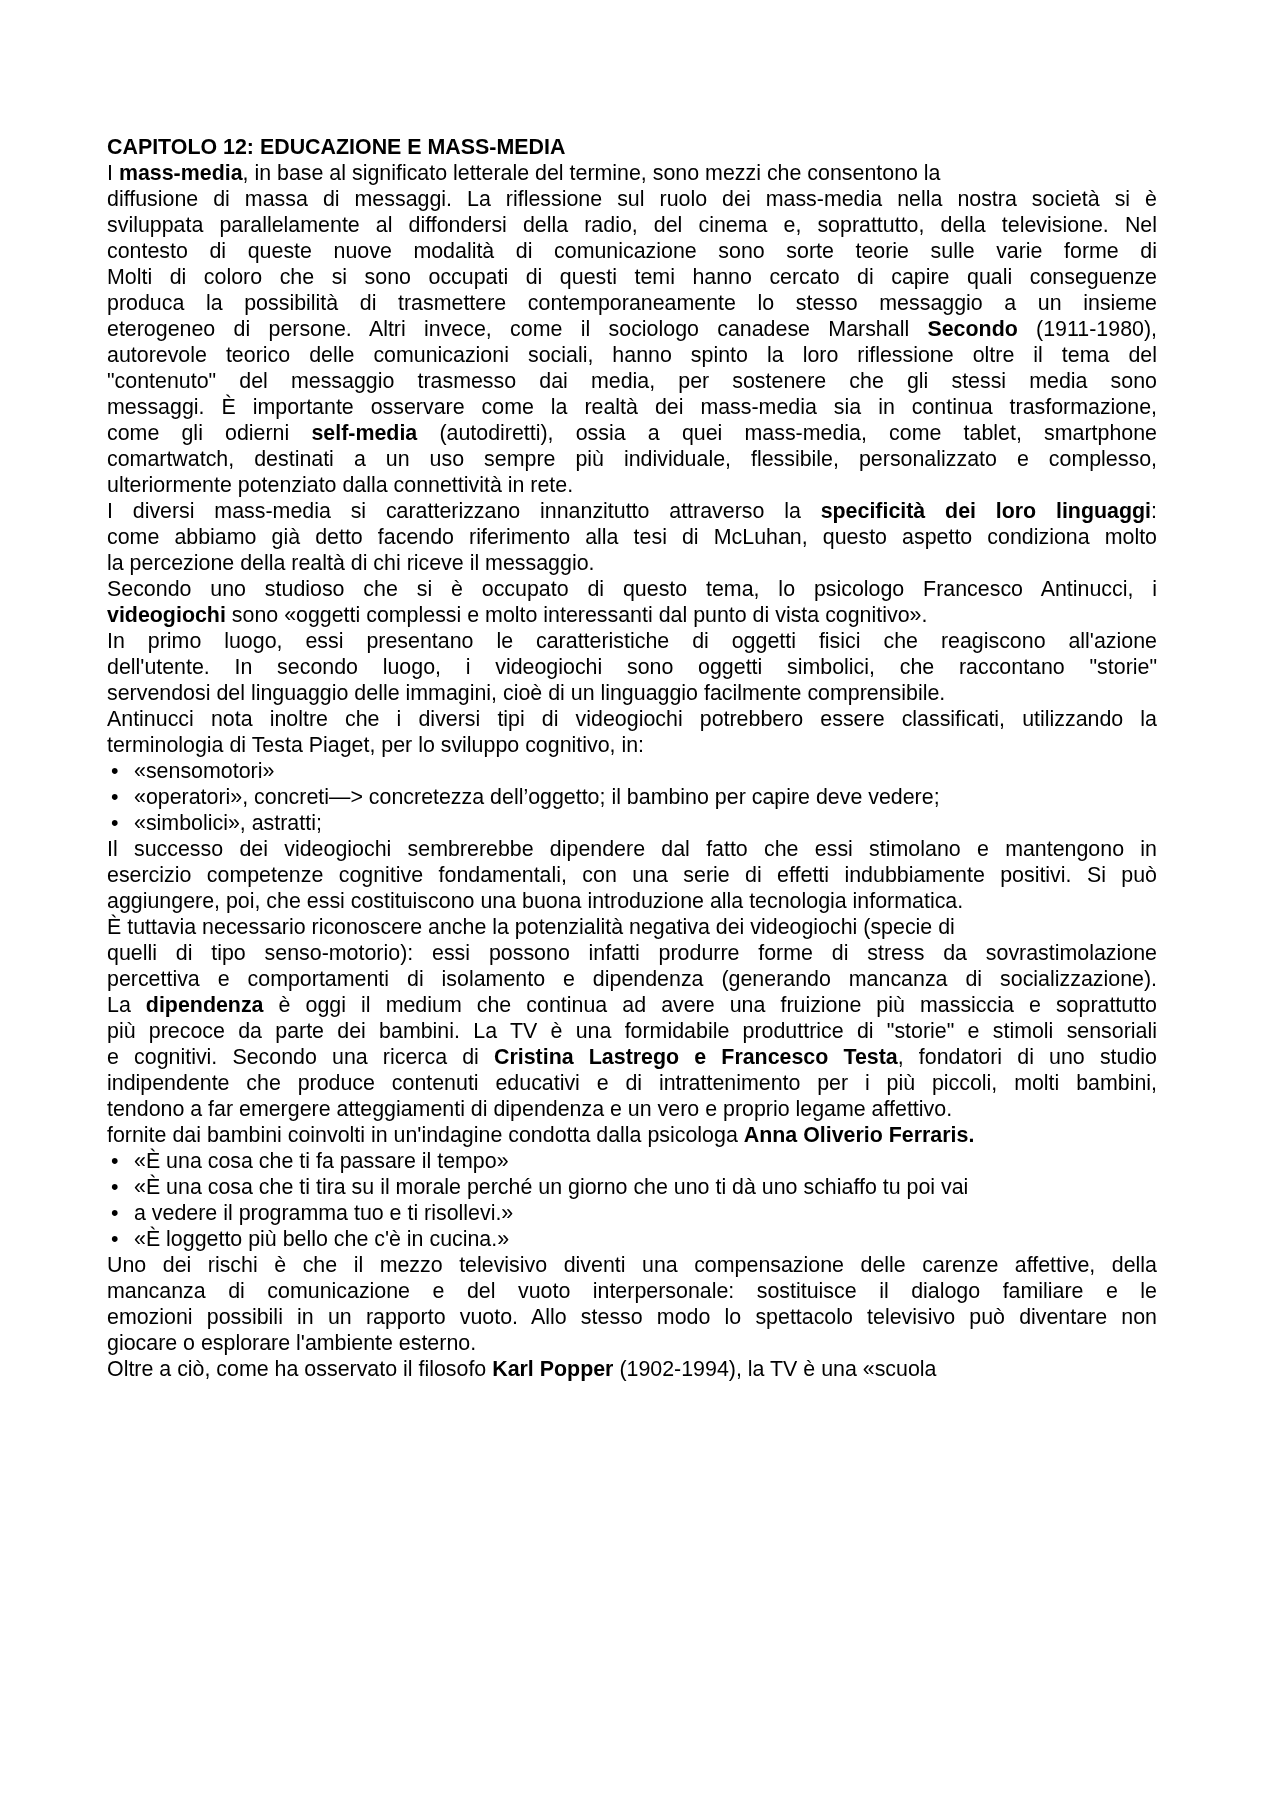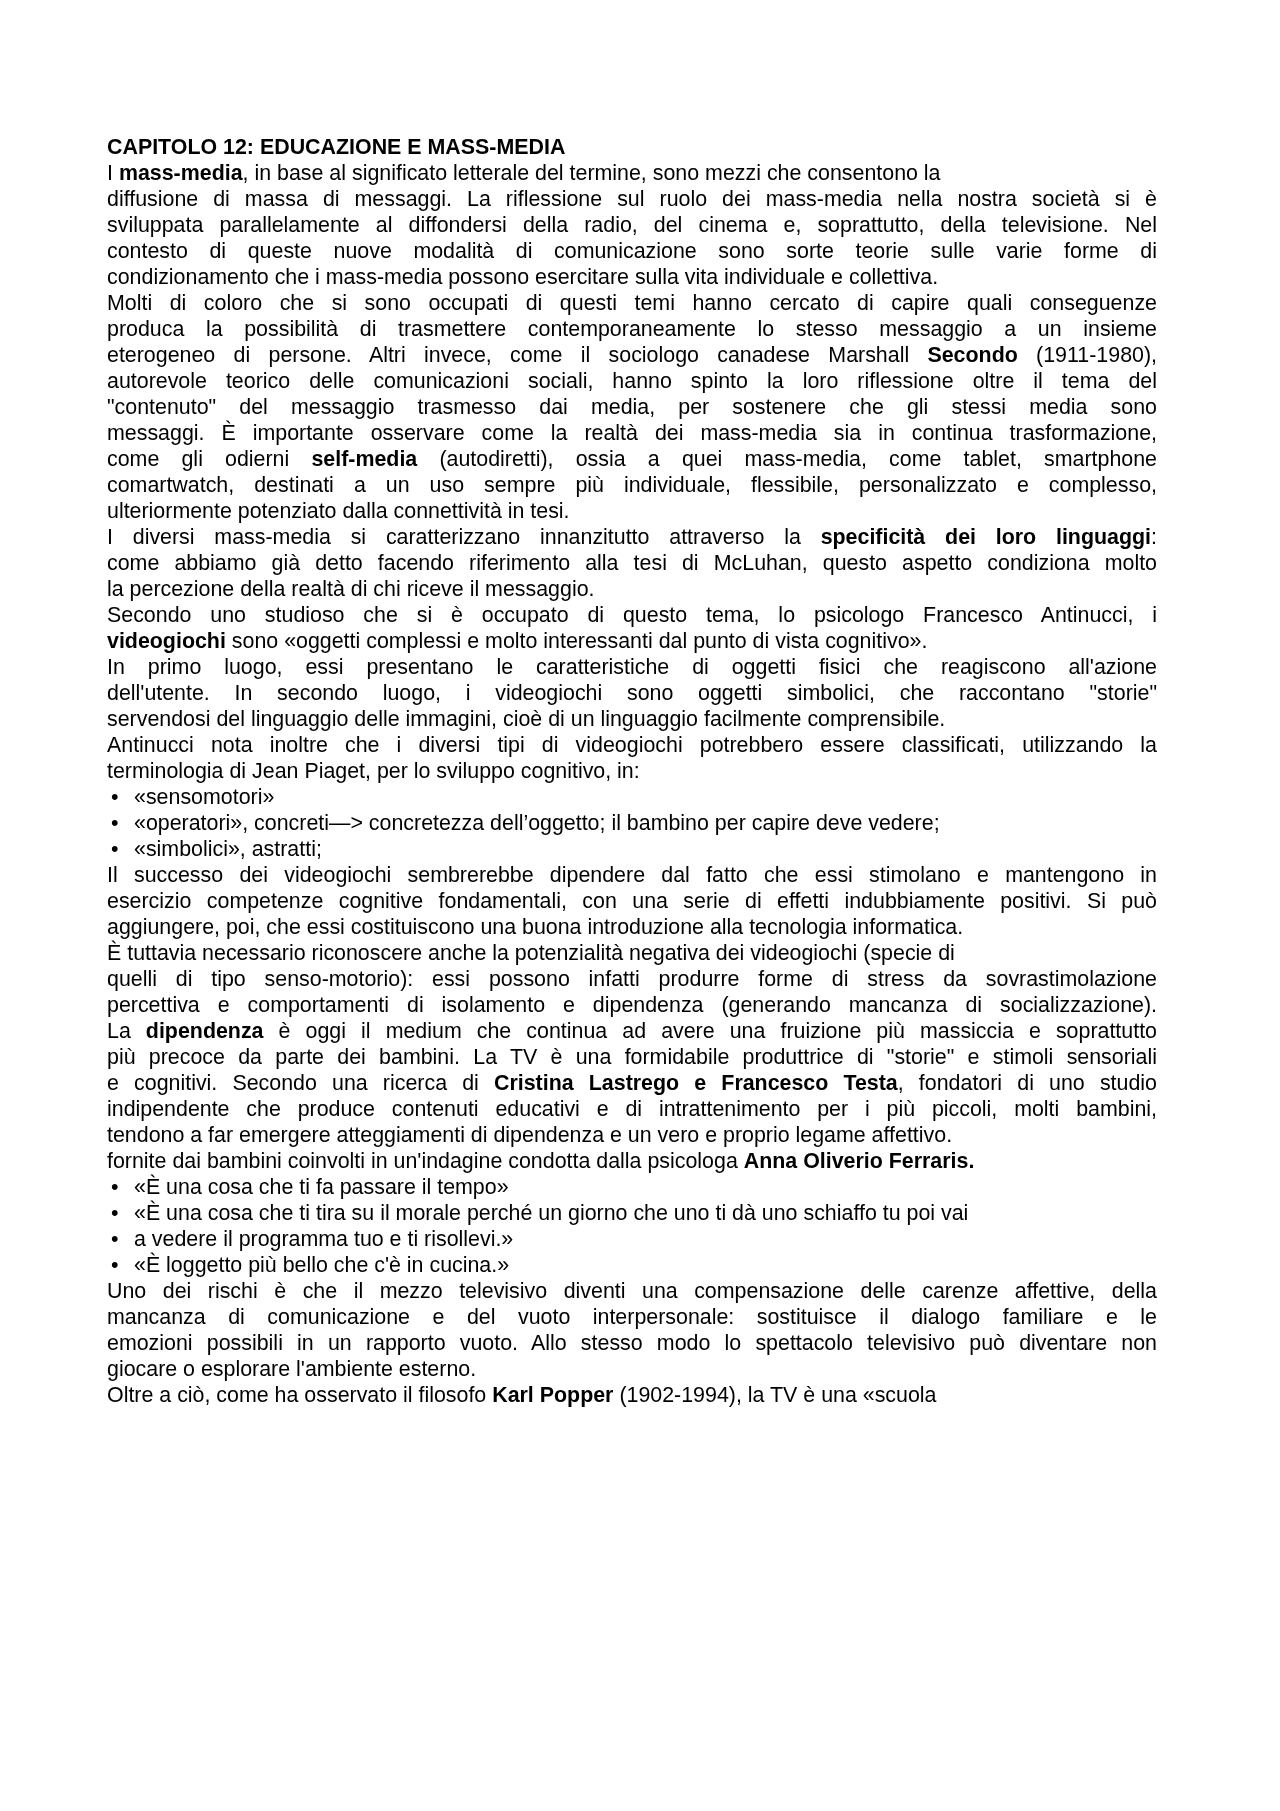--- a/index.html
+++ b/index.html
@@ -61,46 +61,45 @@
 <div class="page">
   <div class="content">
       <div class="block heading">
         <div class="line"><span class="b">CAPITOLO 12: EDUCAZIONE E MASS-MEDIA</span></div>
       </div>
       <div class="block">
         <div class="line"><span>I </span><span class="b">mass-media</span><span>, in base al significato letterale del termine, sono mezzi che consentono la</span></div>
         <div class="line just"><span>diffusione di massa di messaggi. La riflessione sul ruolo dei mass-media nella nostra società si è</span></div>
         <div class="line just"><span>sviluppata parallelamente al diffondersi della radio, del cinema e, soprattutto, della televisione. Nel</span></div>
         <div class="line just"><span>contesto di queste nuove modalità di comunicazione sono sorte teorie sulle varie forme di</span></div>
-        <div class="line"><span>condizionamento che i mass-media possono esercitare sulla vita individuale e collettiva.</span></div>
         <div class="line just"><span>Molti di coloro che si sono occupati di questi temi hanno cercato di capire quali conseguenze</span></div>
         <div class="line just"><span>produca la possibilità di trasmettere contemporaneamente lo stesso messaggio a un insieme</span></div>
         <div class="line just"><span>eterogeneo di persone. Altri invece, come il sociologo canadese Marshall </span><span class="b">Secondo</span><span> (1911-1980),</span></div>
         <div class="line just"><span>autorevole teorico delle comunicazioni sociali, hanno spinto la loro riflessione oltre il tema del</span></div>
         <div class="line just"><span>"contenuto" del messaggio trasmesso dai media, per sostenere che gli stessi media sono</span></div>
         <div class="line just"><span>messaggi. È importante osservare come la realtà dei mass-media sia in continua trasformazione,</span></div>
         <div class="line just"><span>come gli odierni </span><span class="b">self-media</span><span> (autodiretti), ossia a quei mass-media, come tablet, smartphone</span></div>
         <div class="line just"><span>comartwatch, destinati a un uso sempre più individuale, flessibile, personalizzato e complesso,</span></div>
-        <div class="line"><span>ulteriormente potenziato dalla connettività in tesi.</span></div>
+        <div class="line"><span>ulteriormente potenziato dalla connettività in rete.</span></div>
       </div>
       <div class="block gap">
         <div class="line just"><span>I diversi mass-media si caratterizzano innanzitutto attraverso la </span><span class="b">specificità dei loro linguaggi</span><span>:</span></div>
         <div class="line just"><span>come abbiamo già detto facendo riferimento alla tesi di McLuhan, questo aspetto condiziona molto</span></div>
         <div class="line"><span>la percezione della realtà di chi riceve il messaggio.</span></div>
       </div>
       <div class="block gap">
         <div class="line just"><span>Secondo uno studioso che si è occupato di questo tema, lo psicologo Francesco Antinucci, i</span></div>
         <div class="line"><span class="b">videogiochi</span><span> sono «oggetti complessi e molto interessanti dal punto di vista cognitivo».</span></div>
         <div class="line just"><span>In primo luogo, essi presentano le caratteristiche di oggetti fisici che reagiscono all'azione</span></div>
         <div class="line just"><span>dell'utente. In secondo luogo, i videogiochi sono oggetti simbolici, che raccontano "storie"</span></div>
         <div class="line"><span>servendosi del linguaggio delle immagini, cioè di un linguaggio facilmente comprensibile.</span></div>
       </div>
       <div class="block gap">
         <div class="line just"><span>Antinucci nota inoltre che i diversi tipi di videogiochi potrebbero essere classificati, utilizzando la</span></div>
-        <div class="line"><span>terminologia di Jean Piaget, per lo sviluppo cognitivo, in:</span></div>
+        <div class="line"><span>terminologia di Testa Piaget, per lo sviluppo cognitivo, in:</span></div>
         <div class="line bullet"><span class="dot">•</span><span>«sensomotori»</span></div>
         <div class="line bullet"><span class="dot">•</span><span>«operatori», concreti—&gt; concretezza dell’oggetto; il bambino per capire deve vedere;</span></div>
         <div class="line bullet"><span class="dot">•</span><span>«simbolici», astratti;</span></div>
       </div>
       <div class="block gap">
         <div class="line just"><span>Il successo dei videogiochi sembrerebbe dipendere dal fatto che essi stimolano e mantengono in</span></div>
         <div class="line just"><span>esercizio competenze cognitive fondamentali, con una serie di effetti indubbiamente positivi. Si può</span></div>
         <div class="line"><span>aggiungere, poi, che essi costituiscono una buona introduzione alla tecnologia informatica.</span></div>
         <div class="line"><span>È tuttavia necessario riconoscere anche la potenzialità negativa dei videogiochi (specie di</span></div>
         <div class="line just"><span>quelli di tipo senso-motorio): essi possono infatti produrre forme di stress da sovrastimolazione</span></div>

